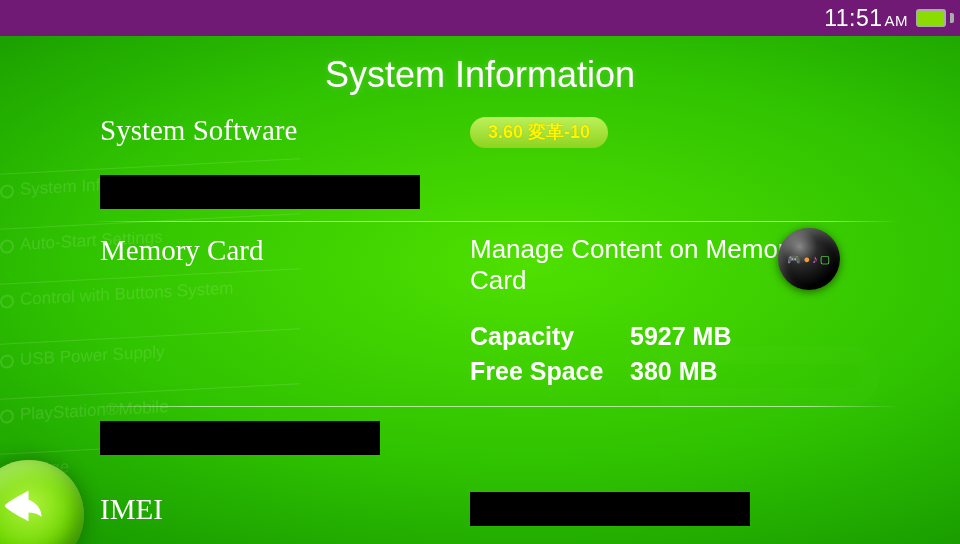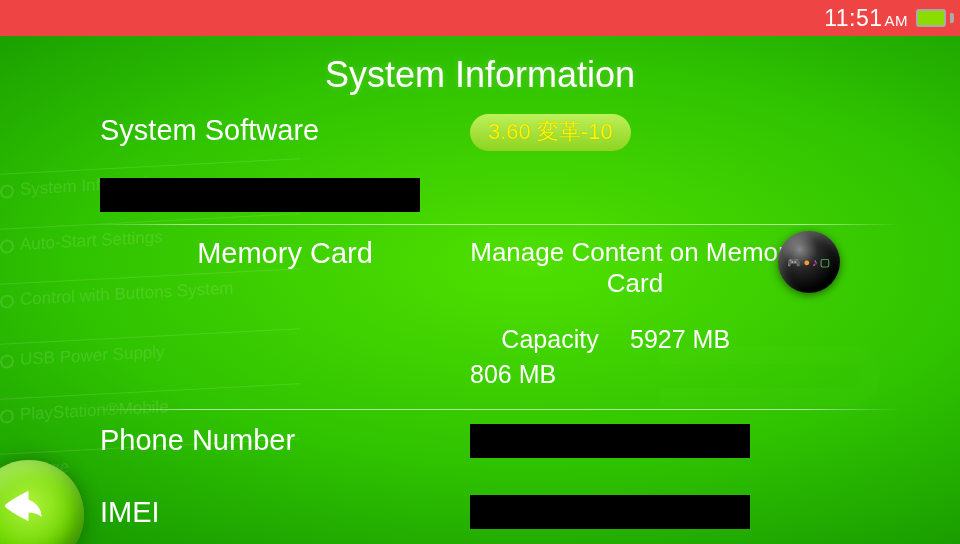--- a/index.html
+++ b/index.html
@@ -1,20 +1,20 @@
 <!DOCTYPE html>
 <html><head>
   <meta charset="utf-8">
   <style>
     * { margin: 0; padding: 0; box-sizing: border-box; }
     html, body { width: 960px; height: 544px; overflow: hidden; font-family: -apple-system, "Helvetica Neue", Arial, sans-serif; font-weight: 300; }
     body { position: relative; background: #000; }
 
     
-    .statusbar { position: absolute; top: 0; left: 0; right: 0; height: 36px; background: #ef4444; display: flex; align-items: center; justify-content: flex-end; padding: 0 10px; gap: 8px; z-index: 50; }
+    .statusbar { position: absolute; top: 0; left: 0; right: 0; height: 36px; background: #701a75; display: flex; align-items: center; justify-content: flex-end; padding: 0 10px; gap: 8px; z-index: 50; }
     .time { color: #fff; font-size: 23px; letter-spacing: 0.5px; }
     .time .ampm { font-size: 15px; margin-left: 2px; }
     .battery { width: 34px; height: 18px; position: relative; }
     .battery-body { width: 30px; height: 18px; border: 2px solid #aaa; border-radius: 3px; background: #8bdc00; }
     .battery-tip { position: absolute; right: -4px; top: 4px; width: 4px; height: 10px; background: #aaa; border-radius: 0 2px 2px 0; }
 
     
     .screen { position: absolute; top: 36px; left: 0; right: 0; bottom: 0; background: radial-gradient(ellipse 120% 100% at 55% 45%, #4fe000 0%, #2fc200 40%, #0e8a00 80%, #066000 100%); overflow: hidden; }
 
     
@@ -25,31 +25,31 @@
     .plug .stem { position: absolute; right: 120px; top: 80px; width: 220px; height: 60px; border: 18px solid #fff; border-left: none; border-radius: 0 40px 40px 0; border-right-width: 18px; }
     .plug .head { position: absolute; right: 40px; top: -10px; width: 100px; height: 150px; border-radius: 60px 60px 20px 20px; background: rgba(255,255,255,0.15); }
     .plug .prong { position: absolute; right: 72px; top: -50px; width: 10px; height: 50px; background: rgba(255,255,255,0.25); border-radius: 5px; }
     .plug .prong.p2 { right: 98px; }
 
     .title { text-align: center; color: #fff; font-size: 36px; font-weight: 400; padding: 18px 0 4px; text-shadow: 0 0 6px rgba(255,255,255,0.2); }
 
     .content { padding: 0 90px 0 100px; }
     .row { display: flex; align-items: flex-start; padding: 14px 0 13px; min-height: 58px; position: relative; }
     .row.divider::after { content: ""; position: absolute; left: -10px; right: -30px; bottom: 0; height: 1px; background: linear-gradient(90deg, rgba(255,255,255,0) 0%, rgba(255,255,255,0.6) 12%, rgba(255,255,255,0.6) 88%, rgba(255,255,255,0) 100%); }
-    .label { flex: 0 0 370px; color: #fff; font-size: 29px; font-weight: 300; }
+    .label { flex: 0 0 370px; color: #fff; font-size: 29px; font-weight: 300; font-family: Liberation Serif, serif; }
     .value { flex: 1; color: #fff; font-size: 26px; font-weight: 300; }
 
-    .pill { display: inline-block; background: #9de33a; background: linear-gradient(#bdf05a, #8ed420); color: #fff600; font-size: 22px; font-weight: 400; padding: 3px 18px 4px; border-radius: 20px; text-shadow: 0 0 1px rgba(0,0,0,0.3); }
+    .pill { display: inline-block; background: #9de33a; background: linear-gradient(#bdf05a, #8ed420); color: #fff600; font-size: 18px; font-weight: 700; padding: 3px 18px 4px; border-radius: 20px; text-shadow: 0 0 1px rgba(0,0,0,0.3); }
 
     .redact { display: inline-block; background: #000; height: 34px; vertical-align: middle; }
 
-    .mem-row { padding: 12px 0 18px; text-align: center; }
+    .mem-row { padding: 12px 0 18px; }
     .mem-right { flex: 1; }
     .mem-title { color: #fff; font-size: 26px; font-weight: 300; max-width: 330px; line-height: 1.2; margin-bottom: 22px; }
-    .kv { display: flex; color: #fff; font-size: 25px; font-weight: 400; line-height: 1.4; }
+    .kv { display: flex; color: #fff; font-size: 25px; font-weight: 700; line-height: 1.4; }
     .kv .k { flex: 0 0 160px; }
     .orb { position: absolute; right: 30px; top: 6px; width: 62px; height: 62px; border-radius: 50%; background: radial-gradient(circle at 35% 30%, #888 0%, #2a2a2a 30%, #000 70%); box-shadow: 0 2px 8px rgba(0,0,0,0.5), inset 4px 6px 10px rgba(255,255,255,0.25); display: flex; align-items: center; justify-content: center; gap: 2px; }
     .orb span { font-size: 11px; display: inline-block; }
     .o-blue { color: #5bb4ff; }
     .o-orange { color: #ff9a2e; }
     .o-pink { color: #ff5bd4; }
     .o-green { color: #6bff5b; }
 
     
     .back { position: absolute; left: -26px; bottom: -26px; width: 110px; height: 110px; border-radius: 50%; background: radial-gradient(circle at 50% 40%, #aef23d 0%, #6fd800 55%, #3fa800 100%); box-shadow: 0 0 20px rgba(0,0,0,0.3), inset -6px -10px 20px rgba(0,60,0,0.4), inset 8px 10px 18px rgba(255,255,255,0.35); display: flex; align-items: center; justify-content: center; cursor: pointer; z-index: 30; }
@@ -104,33 +104,33 @@
 
     <div class="row mem-row divider" style="position:relative;">
       <div class="label">Memory Card</div>
       <div class="mem-right">
         <div class="mem-title">Manage Content on Memory Card</div>
         <div class="kv">
           <div class="k">Capacity</div>
           <div>5927 MB</div>
         </div>
         <div class="kv">
-          <div>806 MB</div>
+          <div class="k">Free Space</div>
+          <div>380 MB</div>
         </div>
       </div>
       <div class="orb">
         <span class="o-blue">🎮</span>
           <span class="o-orange">●</span>
           <span class="o-pink">♪</span>
           <span class="o-green">▢</span>
       </div>
     </div>
 
     <div class="row">
-      <div class="label">Phone Number</div>
       <div class="value">
         <span class="redact" style="width:280px;"></span>
       </div>
     </div>
 
     <div class="row" style="padding-bottom:0;align-items:flex-end;">
       <div class="label">IMEI</div>
       <div class="value">
         <span class="redact" style="width:280px;"></span>
       </div>

